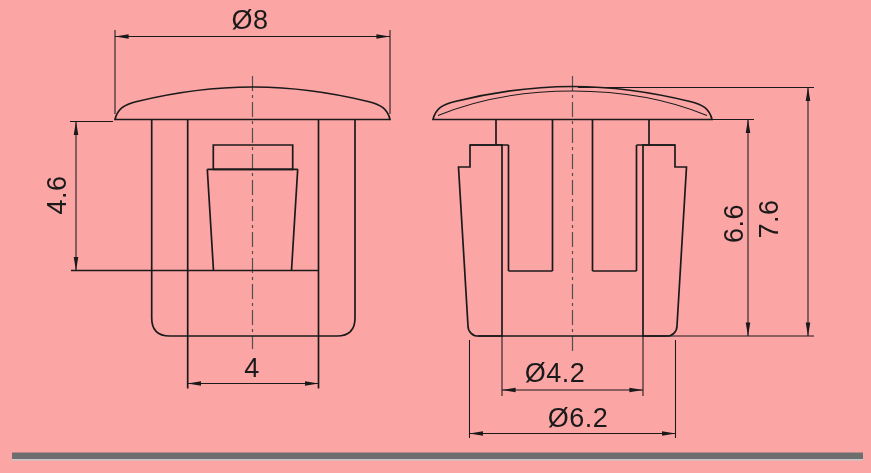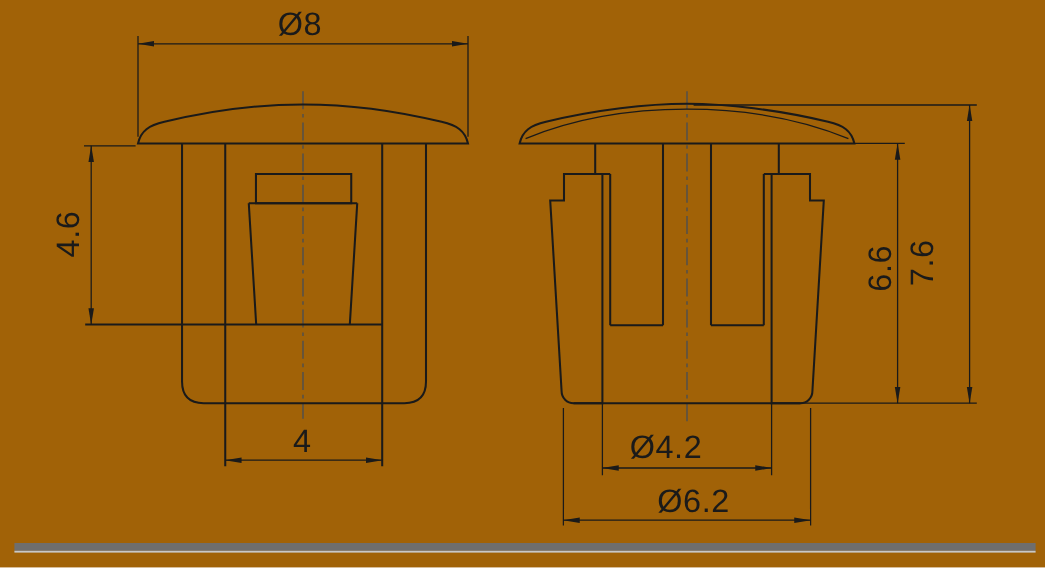--- a/index.html
+++ b/index.html
@@ -1,16 +1,16 @@
 <!DOCTYPE html>
 <html><head>
 <meta charset="utf-8">
 <style>
   html,body{margin:0;padding:0;background:#ffffff;}
-  .page{position:relative;width:871px;height:473px;background:#a16207;overflow:hidden;
+  .page{position:relative;width:871px;height:473px;background:#fca5a5;overflow:hidden;
         font-family:"Liberation Sans", sans-serif;}
   svg{display:block;}
   .thick{fill:none;stroke-width:1.7;}
   .thin{fill:none;stroke-width:1.05;}
   .cl{fill:none;stroke-width:1.2;stroke-dasharray:15 4 3 4;}
   text{font-family:"Liberation Sans", sans-serif;font-size:27px;letter-spacing:0.5px;
        stroke:none;text-anchor:middle;}
 </style>
 </head>
 <body>

